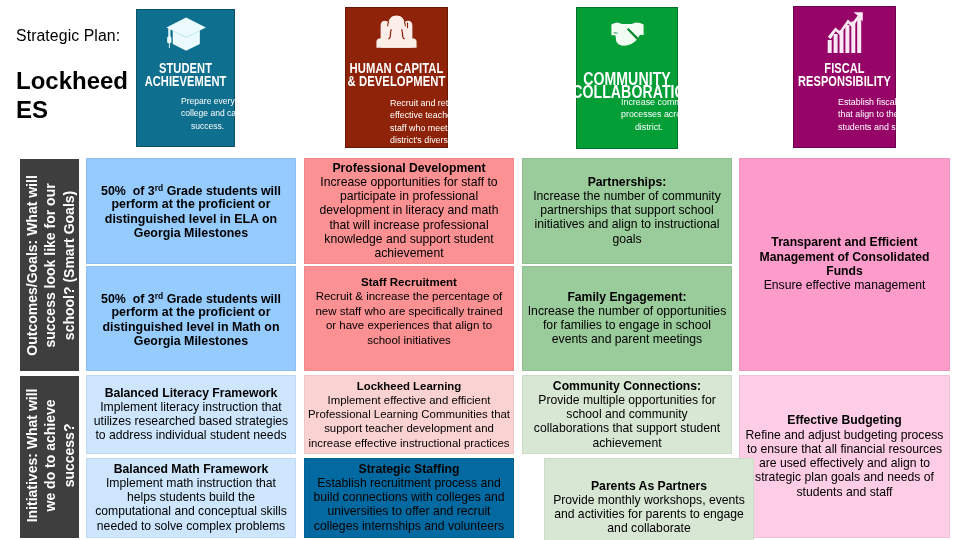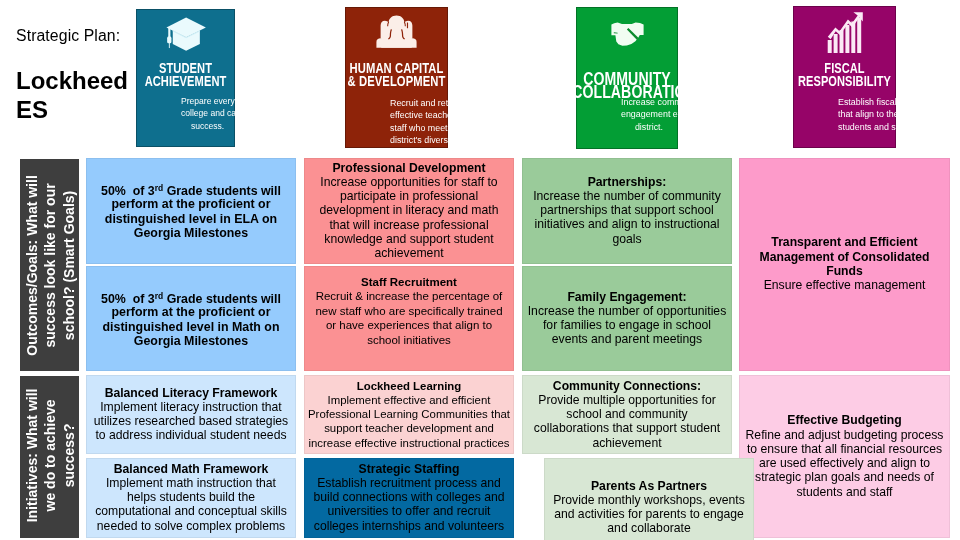--- a/index.html
+++ b/index.html
@@ -157,21 +157,21 @@
         <path fill="#0b8b2d" d="M17.4 6.0 L27.6 16.0 L25.8 17.8 L15.9 7.6 Z"></path>
         <path fill="#0b8b2d" d="M2.8 10.2 L6.6 10.8 L6.6 11.6 L2.8 11.2 Z"></path>
       </svg>
     </div>
     <div class="ptitle">
       <div class="tl">COMMUNITY</div>
       <div class="tl">COLLABORATION</div>
     </div>
     <div class="pdesc">
         <div>Increase community</div>
-        <div>engagement events the</div>
+        <div>processes across the</div>
         <div>district.</div>
       </div>
   </div>
 
   <div class="abs pillar" id="pillar-3">
     <div class="icon">
       <svg width="36" height="42" viewBox="0 0 36 42" aria-hidden="true">
         <g fill="#fbe9f5">
           <rect x="0.7" y="28.0" width="4.0" height="13.0"></rect>
           <rect x="6.6" y="22.0" width="4.0" height="19.0"></rect>

